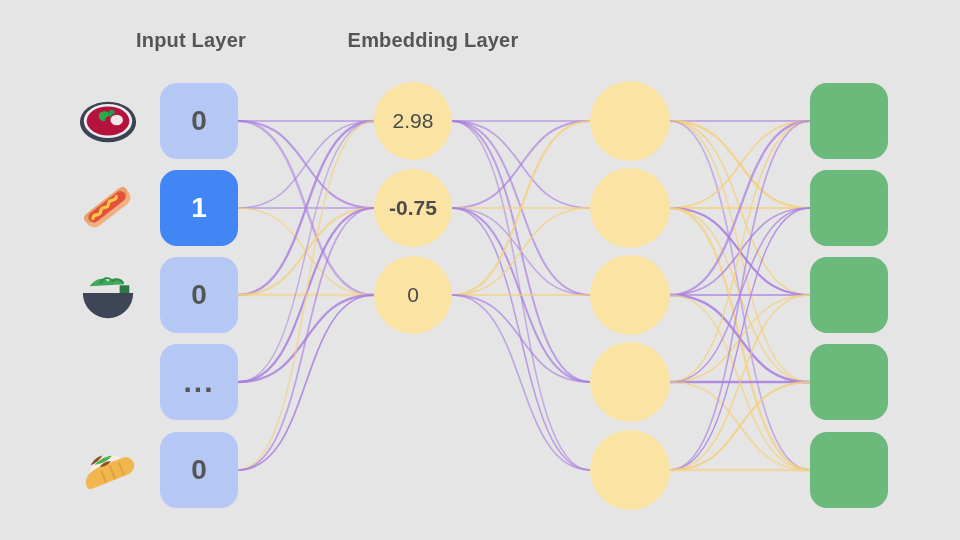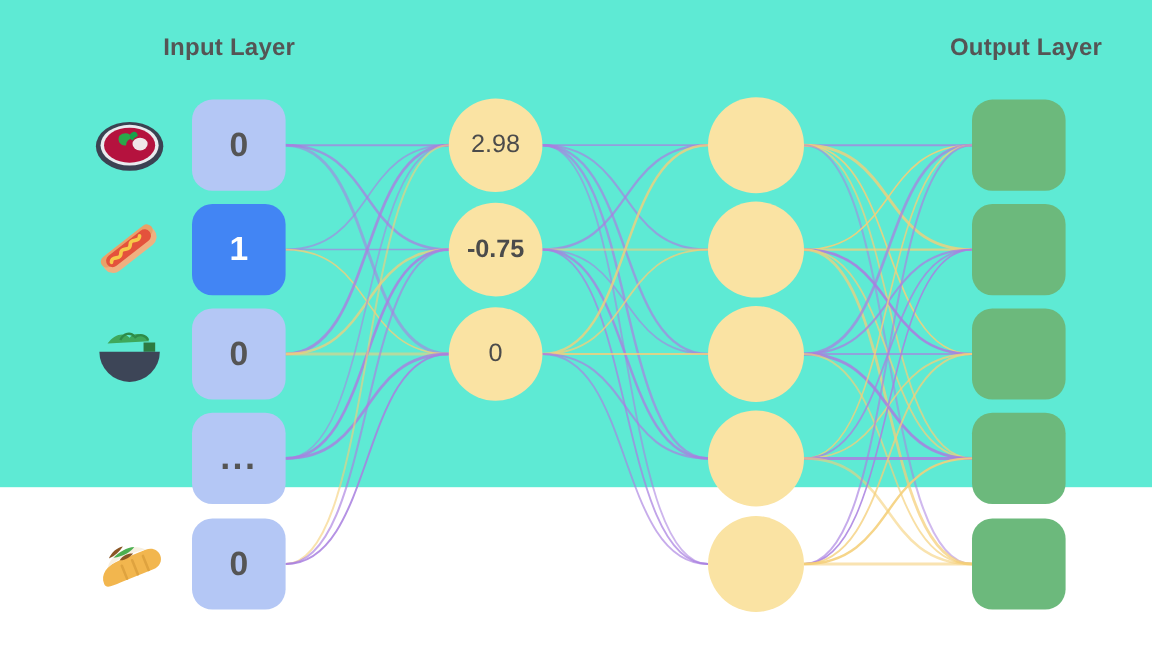--- a/index.html
+++ b/index.html
@@ -10,22 +10,22 @@
   body {
     width: 960px;
     height: 540px;
     font-family: "Liberation Sans", sans-serif;
     overflow: hidden;
     position: relative;
   }
   #stage {
     position: relative;
     width: 960px;
-    height: 406px;
-    background: #5eead4;
+    height: 540px;
+    background: #e5e5e5;
   }
 
   
   .layer-title {
     position: absolute;
     font-size: 20px;
     font-weight: bold;
     color: #555555;
     letter-spacing: 0.2px;
     white-space: nowrap;
@@ -111,21 +111,21 @@
     background: #6cb97c;
     transform: translate(-50%, -50%);
   }
 </style>
 </head>
 <body>
 
 <div id="stage">
 
   <div class="layer-title" style="left:191px">Input Layer</div>
-  <div class="layer-title" style="left:855px">Output Layer</div>
+  <div class="layer-title" style="left:433px">Embedding Layer</div>
 
   <svg id="edges" viewBox="0 0 960 540" xmlns="http://www.w3.org/2000/svg">
       <path d="M 238 121 C 312.8 121, 299.2 121, 374 121" fill="none" stroke="#a97fe0" stroke-width="1.6189707040786743" stroke-opacity="0.7398021996021271"></path>
       <path d="M 238 121 C 312.8 121, 299.2 208, 374 208" fill="none" stroke="#a97fe0" stroke-width="2.141059589385986" stroke-opacity="0.7352210283279419"></path>
       <path d="M 238 121 C 312.8 121, 299.2 295, 374 295" fill="none" stroke="#a97fe0" stroke-width="2.481457233428955" stroke-opacity="0.5760958909988404"></path>
       <path d="M 238 208 C 312.8 208, 299.2 121, 374 121" fill="none" stroke="#a97fe0" stroke-width="1.4934873580932617" stroke-opacity="0.6176741227507592"></path>
       <path d="M 238 208 C 312.8 208, 299.2 208, 374 208" fill="none" stroke="#a97fe0" stroke-width="1.2826477527618407" stroke-opacity="0.6844225630164147"></path>
       <path d="M 238 208 C 312.8 208, 299.2 295, 374 295" fill="none" stroke="#f5cf78" stroke-width="1.3007908947765827" stroke-opacity="0.7857894890010357"></path>
       <path d="M 238 295 C 312.8 295, 299.2 121, 374 121" fill="none" stroke="#a97fe0" stroke-width="2.3334102869033813" stroke-opacity="0.8094282925128937"></path>
       <path d="M 238 295 C 312.8 295, 299.2 208, 374 208" fill="none" stroke="#f5cf78" stroke-width="2.065366142988205" stroke-opacity="0.7235854983329774"></path>

